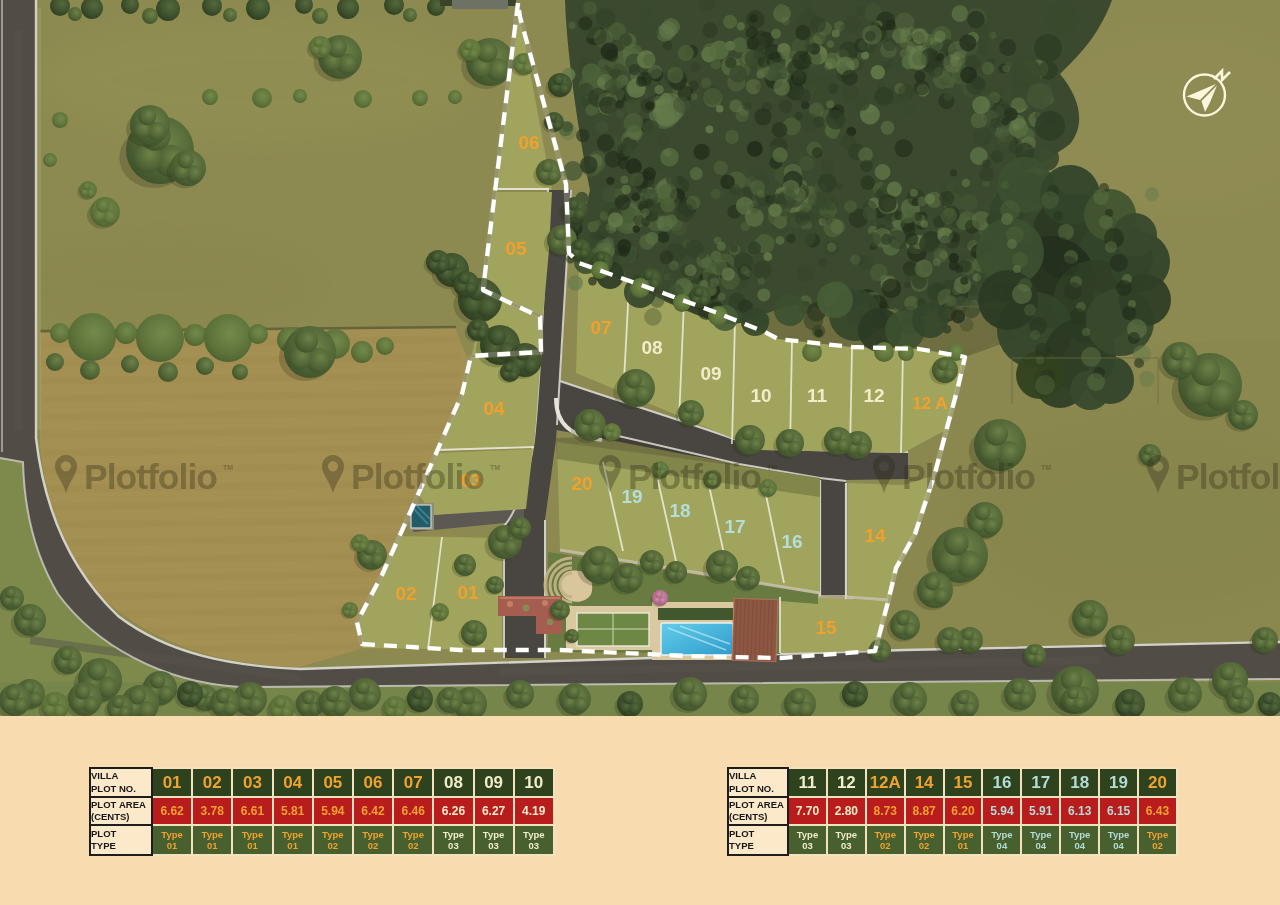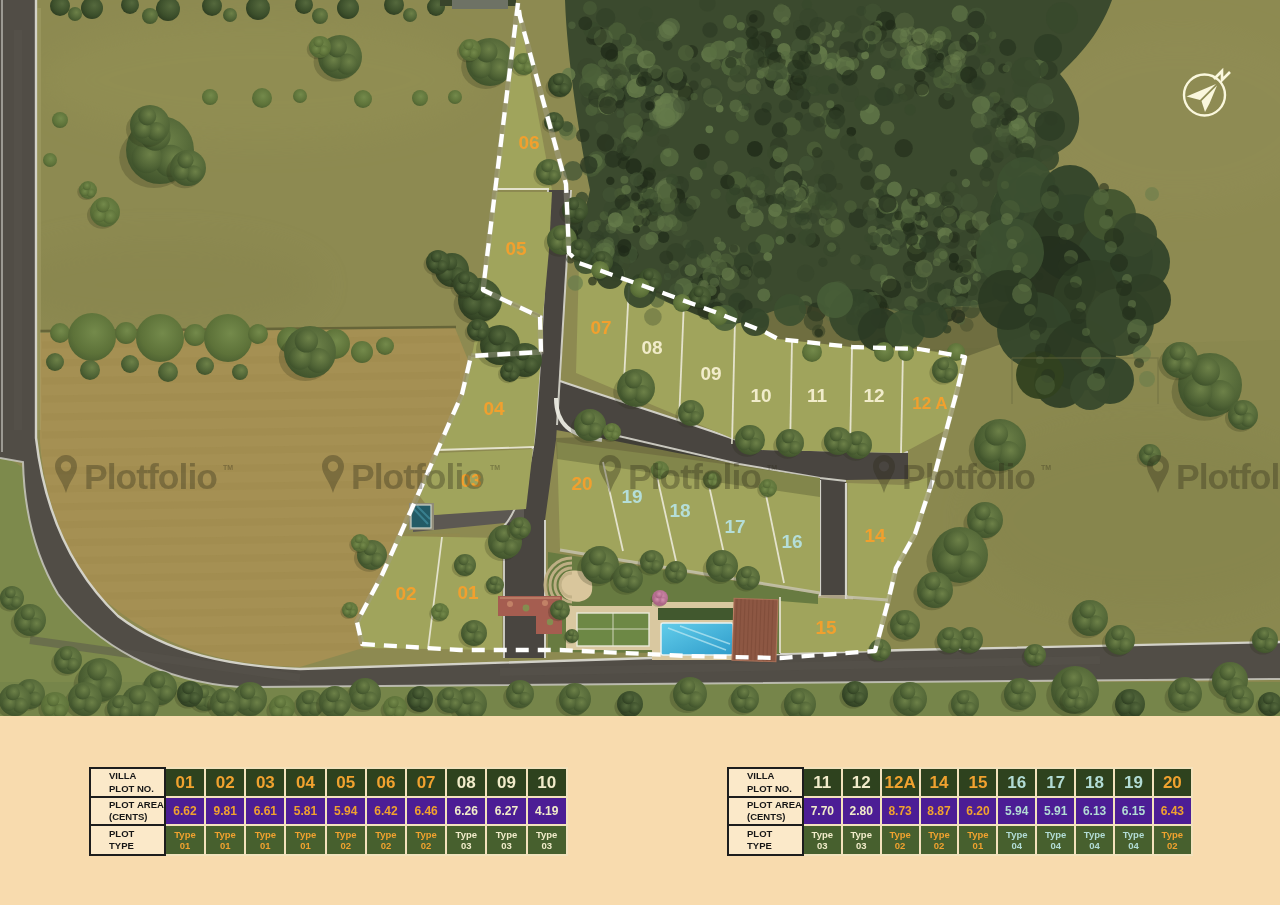--- a/index.html
+++ b/index.html
@@ -1,19 +1,19 @@
 <!DOCTYPE html>
 <html><head><meta charset="utf-8"><style>
 html,body{margin:0;padding:0;background:#f8dbae;}
 #stage{position:relative;width:1280px;height:905px;overflow:hidden;font-family:"Liberation Sans",sans-serif;}
 .tbl{position:absolute;border-collapse:collapse;}
 .tbl td{font-family:"Liberation Sans",sans-serif;text-align:center;vertical-align:middle;padding:0;}
-.tbl td.lab{background:#fbe9c9;color:#161616;font-weight:bold;font-size:9.5px;line-height:1.3;text-align:left;padding-left:18px;border:2px solid #1d1d1d;}
+.tbl td.lab{background:#fbe9c9;color:#161616;font-weight:bold;font-size:9.5px;line-height:1.3;text-align:left;padding-left:0;border:2px solid #1d1d1d;}
 .r1{background:#2e421e;font-weight:bold;font-size:17px;border:2px solid #f3e2bd;}
-.r2{background:#4c1d95;font-weight:bold;font-size:12px;border:2px solid #f3e2bd;}
+.r2{background:#b91c1c;font-weight:bold;font-size:12px;border:2px solid #f3e2bd;}
 .r3{background:#47602e;font-weight:bold;font-size:9.5px;line-height:1.2;border:2px solid #f3e2bd;}
 .o{color:#f0a22f;}.cr{color:#f1ecca;}.bl{color:#b2dcd5;}
 </style></head><body>
 <div id="stage">
 <svg width="1280" height="905" viewBox="0 0 1280 905" xmlns="http://www.w3.org/2000/svg">
 <defs>
 <radialGradient id="gTreeA" cx="0.6" cy="0.38" r="0.75">
  <stop offset="0" stop-color="#6d8148"></stop>
           <stop offset="0.6" stop-color="#4f6335"></stop>
           <stop offset="1" stop-color="#384b27"></stop>
@@ -2225,21 +2225,21 @@
           <td class="r1 o">05</td>
           <td class="r1 o">06</td>
           <td class="r1 o">07</td>
           <td class="r1 cr">08</td>
           <td class="r1 cr">09</td>
           <td class="r1 cr">10</td>
         </tr>
         <tr style="height:28px">
           <td class="lab">PLOT&nbsp;AREA<br>(CENTS)</td>
           <td class="r2 o">6.62</td>
-          <td class="r2 o">9.81</td>
+          <td class="r2 o">3.78</td>
           <td class="r2 o">6.61</td>
           <td class="r2 o">5.81</td>
           <td class="r2 o">5.94</td>
           <td class="r2 o">6.42</td>
           <td class="r2 o">6.46</td>
           <td class="r2 cr">6.26</td>
           <td class="r2 cr">6.27</td>
           <td class="r2 cr">4.19</td>
         </tr>
         <tr style="height:30px">

